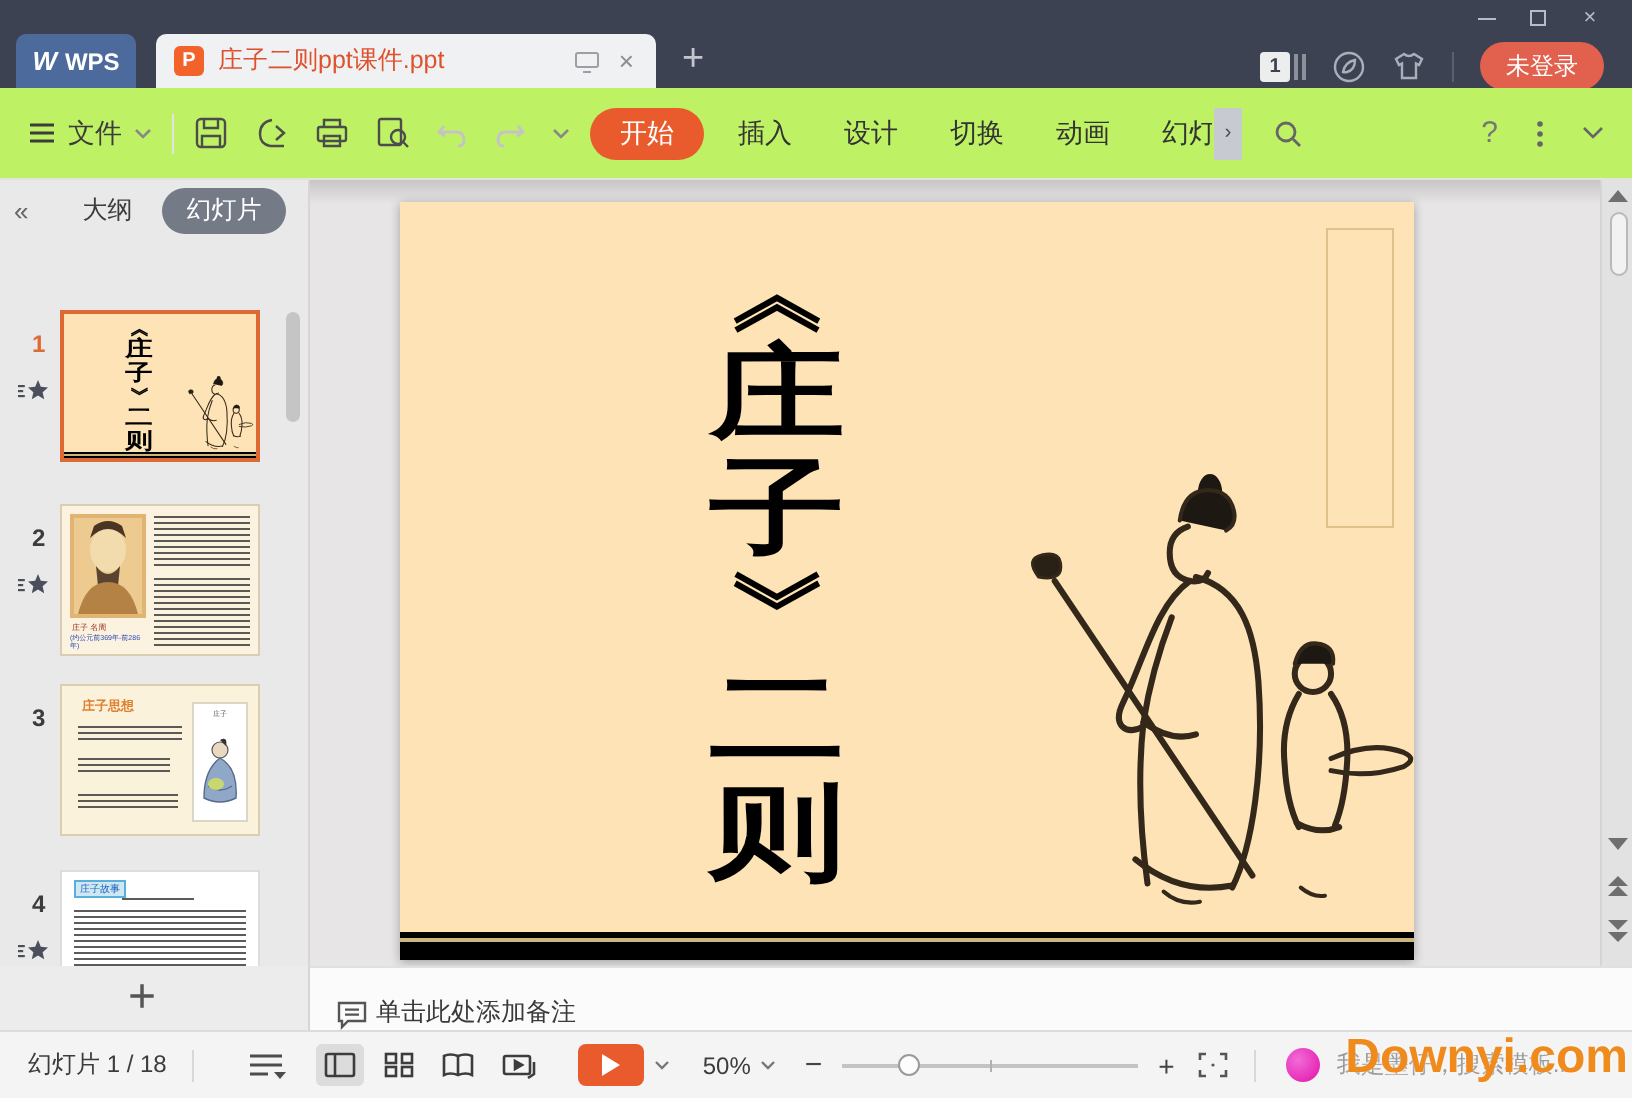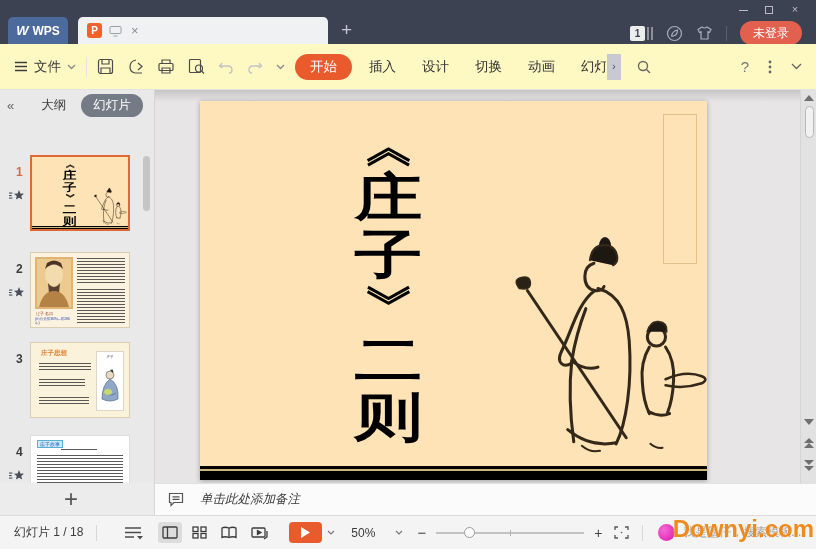--- a/index.html
+++ b/index.html
@@ -29,21 +29,21 @@
   .doc-badge { display:flex; align-items:center; gap:2px; }
   .doc-badge .n { width:15px; height:15px; background:#eceded; color:#3d4252; font-size:10px;
                   font-weight:bold; display:grid; place-items:center; border-radius:2px; }
   .doc-badge .bars { display:flex; gap:2px; }
   .doc-badge .bars i { width:2px; height:13px; background:#8b9099; display:block; }
   .tb-ic { color:#a9afba; }
   .tb-sep { width:1px; height:15px; background:#5a6070; }
   .login-btn { background:#e2604e; color:#fff; font-size:12px; padding:3.5px 13px; border-radius:999px; }
 
   
-  .ribbon { position:absolute; top:44px; left:0; width:816px; height:46px; background:#fef9c3;
+  .ribbon { position:absolute; top:44px; left:0; width:816px; height:46px; background:#bef264;
             border-bottom:1px solid #e2e2e2; display:flex; align-items:center; }
   .file-menu { display:flex; align-items:center; gap:6px; margin-left:14px; color:#3c3c3c; font-size:13.5px; }
   .rb-sep { width:1px; height:20px; background:#e3e3e3; margin:0 10px; }
   .qbar { display:flex; align-items:center; gap:13px; color:#4c4c4c; }
   .qbar .dis { color:#c4c4c4; }
   .rtabs { display:flex; align-items:center; margin-left:10px; font-size:13.5px; color:#333; }
   .rtab { padding:4px 13px; white-space:nowrap;text-align:right; }
   .rtab.active { background:#e95b2c; color:#fff; border-radius:14px; padding:4px 15px; margin-right:4px; }
   .rtab.clip { width:38px; overflow:hidden; padding-right:0; }
   .rtab-more { width:14px; height:26px; background:#c7cad1; color:#4c4c4c; display:grid;
@@ -127,35 +127,35 @@
   .vs-thumb { position:absolute; top:16px; left:3.5px; width:9px; height:32px; background:#f2f2f2;
               border:1px solid #b9b9b9; border-radius:5px; }
   .vs-down { position:absolute; bottom:58px; left:3px; }
   .vs-prev { position:absolute; bottom:34px; left:3px; }
   .vs-next { position:absolute; bottom:12px; left:3px; }
 
   
   .notesrow { position:absolute; top:483px; left:0; width:816px; height:32px; display:flex; }
   .sb-bottom { width:155px; background:#ececec; border-right:1px solid #d6d6d6; position:relative; }
   .addslide { position:absolute; left:64px; top:2px; font-size:24px; color:#555; font-weight:300; }
-  .notesbar { flex:1; background:#fbfbfb; border-top:1px solid #e0e0e0; display:flex; align-items:center;
-              gap:16px; padding-left:13px;font-style:italic; }
+  .notesbar { flex:1; background:#fbfbfb; border-top:1px solid #e0e0e0; display:flex; align-items:flex-end;
+              gap:4px; padding-left:13px; }
   .notesbar .ph { font-size:12.5px; color:#3a3a3a; }
 
   
   .statusbar { position:absolute; top:515px; left:0; width:816px; height:34px; background:#f4f4f4;
                border-top:1px solid #dcdcdc; display:flex; align-items:center; font-size:12px; color:#3c3c3c; }
   .counter { margin-left:14px; white-space:nowrap; }
   .st-sep { width:1px; height:16px; background:#d8d8d8; margin:0 13px; }
   .st-ic { color:#4c4c4c; display:flex; align-items:center; }
   .vw { padding:4px; border-radius:3px; margin:0 3px; }
   .vw.active { background:#dcdcdc; }
   .playbtn { width:33px; height:21px; background:#e95b2c; border-radius:4px; display:grid;
              place-items:center; margin-left:14px; }
-  .zoomv { margin-left:16px; display:flex; align-items:center; gap:20px; }
+  .zoomv { margin-left:16px; display:flex; align-items:center; gap:5px; }
   .zo { margin-left:14px; font-size:15px; color:#444; }
   .track { position:relative; width:148px; height:2px; background:#c3c3c3; margin:0 10px; }
   .tick { position:absolute; left:50%; top:-2px; width:1px; height:6px; background:#b0b0b0; }
   .knob { position:absolute; left:28px; top:-5px; width:11px; height:11px; background:#fdfdfd;
           border:1px solid #9a9a9a; border-radius:50%; }
   .zi { font-size:14px; color:#444; }
   .fit { margin-left:12px; color:#555; }
   .avatar { width:17px; height:17px; border-radius:50%; margin-left:2px;
             background:radial-gradient(circle at 35% 35%, #f26bd8, #e112a8); }
   .assist { color:#9a9a9a; margin-left:8px; white-space:nowrap; }
@@ -190,20 +190,21 @@
   </defs>
 </svg>
 
 <div class="titlebar">
   <div class="wps-btn">
     <span class="wps-logo">W</span>
     <span>WPS</span>
   </div>
   <div class="doc-tab">
     <span class="ppt-ic">P</span>
+    <span class="t">庄子二则ppt课件.ppt</span>
     <span class="tab-mon">
       <svg width="13" height="12" viewBox="0 0 13 12" fill="none" stroke="currentColor" stroke-width="1">
         <rect x="1" y="1.5" width="11" height="7" rx="1"></rect>
           <path d="M4.5,11 h4"></path>
       </svg>
     </span>
     <span class="tab-x">×</span>
   </div>
   <span class="newtab">+</span>
   <div class="winctl">

